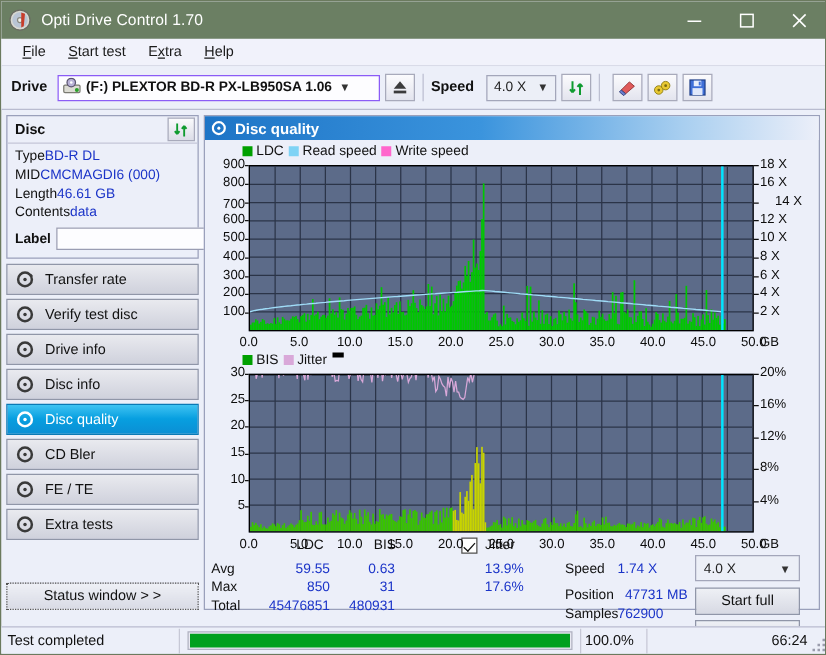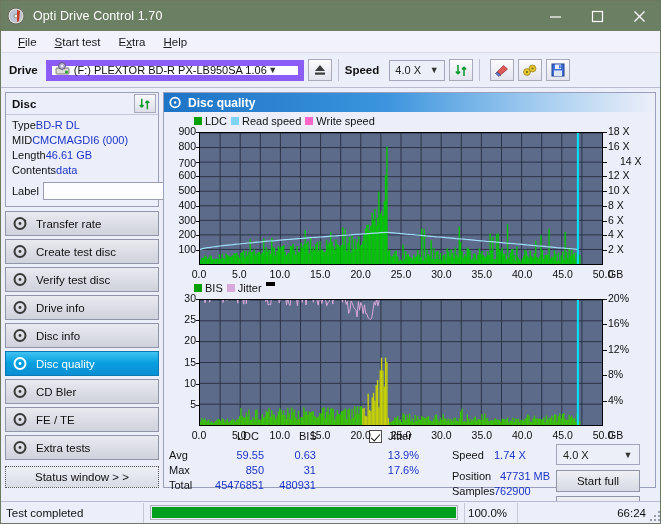--- a/index.html
+++ b/index.html
@@ -64,24 +64,25 @@
     background: #eceff9;
     display: flex;
     align-items: center;
     padding-left: 8px;
     border-bottom: 1px solid #b9bcd0;
   }
   .tb-label { font-weight: bold; font-size: 11.5px; color: #111; margin-right: 8px; }
   .drive-combo {
     width: 258px; height: 21px;
     background: #fdfdff;
-    border: 6px solid #8b5cf6;
+    border: 1px solid #8b5cf6;
     display: flex; align-items: center;
     padding: 0 19px 0 3px;
     font-size: 11px;
+    font-weight: bold;
   }
   .drive-combo .dtext { margin-left: 4px; color: #111; white-space: nowrap; }
   .combo-arrow { margin-left: auto; width: 16px; text-align: center; color: #333; font-size: 9px; }
   .tb-btn {
     width: 24px; height: 22px;
     border: 1px solid #a8aabb;
     background: linear-gradient(#fbfbfd,#e3e4ee);
     display: flex; align-items: center; justify-content: center;
     margin-left: 4px;
   }
@@ -118,21 +119,21 @@
     width: 22px; height: 19px;
     border: 1px solid #a8aabb;
     background: linear-gradient(#fafafc,#dcdde8);
     display: flex; align-items: center; justify-content: center;
   }
   .disc-rows { padding: 3px 6px 5px 6px; }
   .drow { display: flex; justify-content: flex-start; line-height: 15px; font-size: 11px; }
   .drow .k { color: #111; }
   .drow .v { color: #1b34c8; }
   .label-row { display: flex; align-items: center; margin-top: 3px; gap: 4px; }
-  .label-row .k { color: #111; font-size: 11px; }
+  .label-row .k { color: #111; font-size: 11px; font-weight: bold; }
   .label-input {
     flex: 1; height: 18px;
     background: #fdfdff;
     border: 1px solid #9a9db3;
   }
   .label-btn {
     width: 22px; height: 20px;
     border: 1px solid #a8aabb;
     background: linear-gradient(#fafafc,#dcdde8);
     display: flex; align-items: center; justify-content: center;
@@ -419,29 +420,20 @@
       <div class="navlist">
         <div class="navbtn">
           <span class="nicon">
             <svg width="15" height="15" viewBox="0 0 15 15">
                 <circle cx="7" cy="7.5" r="5.5" fill="none" stroke="#3a3a3a" stroke-width="2"></circle>
                 <circle cx="7" cy="7.5" r="1.4" fill="#3a3a3a"></circle>
                 <path d="M12 3 l1.5 2 -2 .3z" fill="#3a3a3a"></path>
               </svg>
           </span>
           <span class="ntext">Transfer rate</span>
-        </div>
-        <div class="navbtn">
-          <span class="nicon">
-            <svg width="15" height="15" viewBox="0 0 15 15">
-                <circle cx="7" cy="7.5" r="5.5" fill="none" stroke="#3a3a3a" stroke-width="2"></circle>
-                <circle cx="7" cy="7.5" r="1.4" fill="#3a3a3a"></circle>
-              </svg>
-          </span>
-          <span class="ntext">Create test disc</span>
         </div>
         <div class="navbtn">
           <span class="nicon">
             <svg width="15" height="15" viewBox="0 0 15 15">
                 <circle cx="7" cy="7.5" r="5.5" fill="none" stroke="#3a3a3a" stroke-width="2"></circle>
                 <circle cx="7" cy="7.5" r="1.4" fill="#3a3a3a"></circle>
               </svg>
           </span>
           <span class="ntext">Verify test disc</span>
         </div>

